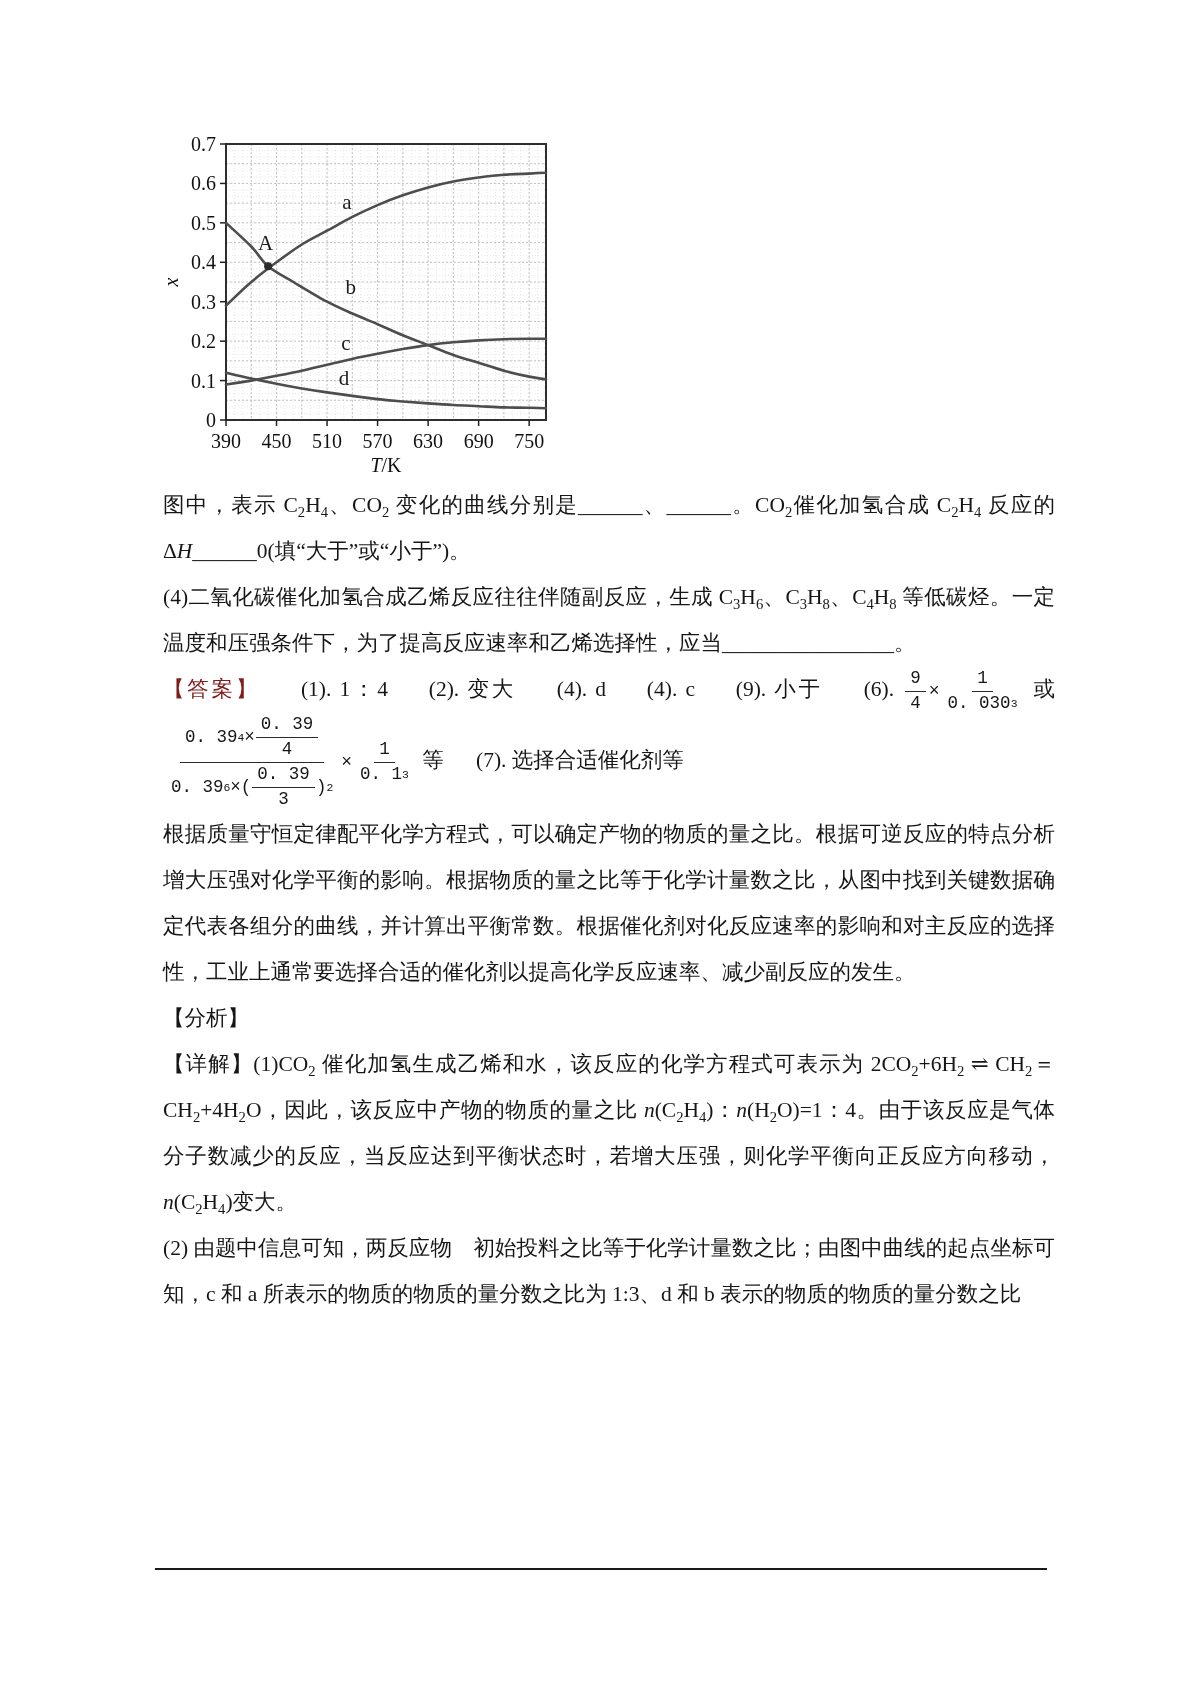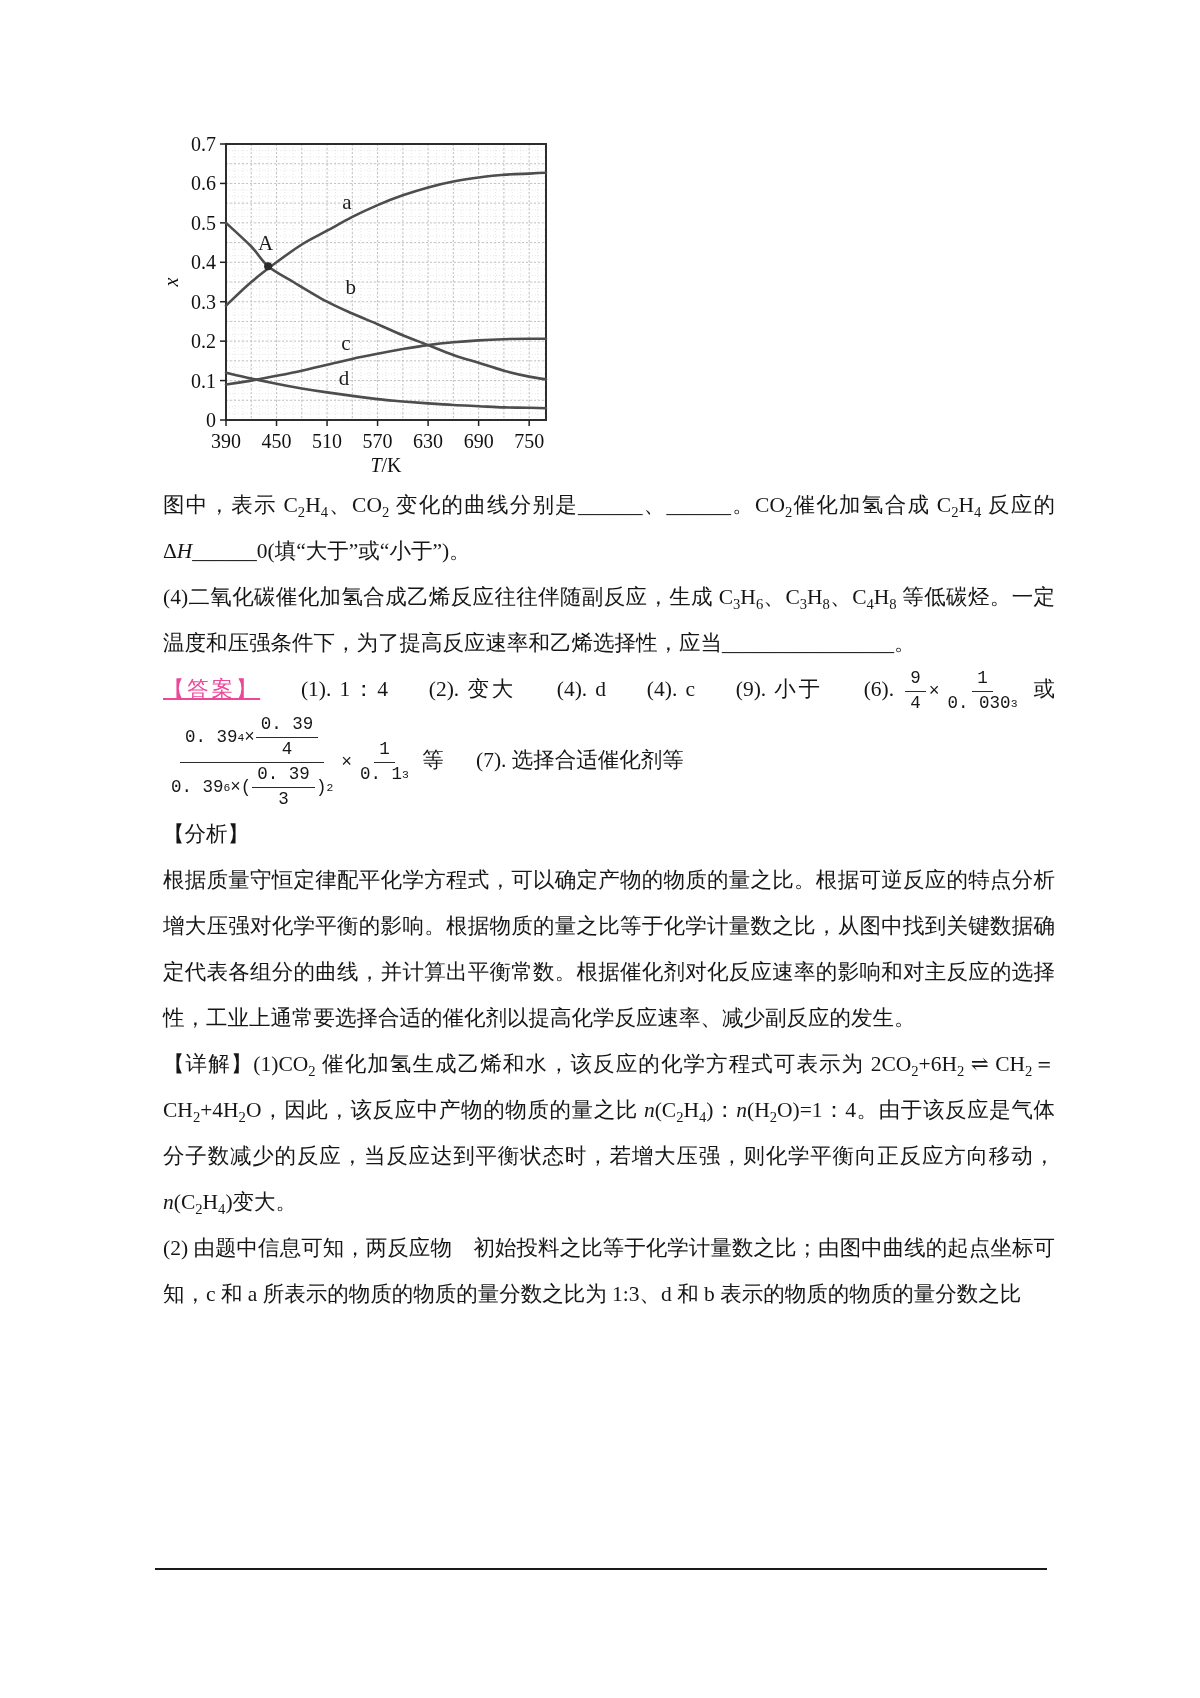--- a/index.html
+++ b/index.html
@@ -2,21 +2,21 @@
 <html><head>
 <meta charset="utf-8">
 <style>
   html,body{margin:0;padding:0;background:#ffffff;}
   .page{position:relative;width:1200px;height:1698px;background:#ffffff;overflow:hidden;
         font-family:"Liberation Serif","DejaVu Serif",serif;color:#161616;}
   .chart-block{position:absolute;left:156px;top:128px;}
   svg.chart{font-family:"Liberation Serif","DejaVu Serif",serif;}
   .text-col{position:absolute;left:155px;top:482px;width:892px;font-size:21.5px;line-height:46px;margin-left:8px;}
   .para{margin:0;text-align:justify;}
-  .blue{color:#ec4899;text-decoration:underline;}
+  .blue{color:#7f1d1d;}
   .i{font-style:italic;}
   .sub{vertical-align:sub;font-size:0.68em;line-height:0;}
   .sup{vertical-align:super;font-size:0.68em;line-height:0;}
   .sp{white-space:pre;}
   .m{font-family:"Liberation Mono","DejaVu Sans Mono",monospace;font-size:18px;}
   .frac{display:inline-flex;flex-direction:column;align-items:center;vertical-align:middle;
         line-height:1.25;font-size:17.5px;margin:0 3px;
         font-family:"Liberation Mono","DejaVu Sans Mono",monospace;}
   .frac .num{border-bottom:1.5px solid #2a2a2a;padding:0 5px 1px;display:inline-flex;align-items:center;}
   .frac .den{padding:1px 5px 0;display:inline-flex;align-items:center;}
@@ -236,20 +236,20 @@
           </span>
         </span><span class="m">×</span><span class="frac">
           <span class="num">
             <span>1</span>
           </span>
           <span class="den">
             <span>0. 1</span>
             <span class="sup">3</span>
           </span>
         </span><span> 等</span><span class="sp">      </span><span>(7). 选择合适催化剂等</span></p>
+    <p class="para">根据质量守恒定律配平化学方程式，可以确定产物的物质的量之比。根据可逆反应的特点分析增大压强对化学平衡的影响。根据物质的量之比等于化学计量数之比，从图中找到关键数据确定代表各组分的曲线，并计算出平衡常数。根据催化剂对化反应速率的影响和对主反应的选择性，工业上通常要选择合适的催化剂以提高化学反应速率、减少副反应的发生。</p>
     <p class="para">【分析】</p>
-    <p class="para">根据质量守恒定律配平化学方程式，可以确定产物的物质的量之比。根据可逆反应的特点分析增大压强对化学平衡的影响。根据物质的量之比等于化学计量数之比，从图中找到关键数据确定代表各组分的曲线，并计算出平衡常数。根据催化剂对化反应速率的影响和对主反应的选择性，工业上通常要选择合适的催化剂以提高化学反应速率、减少副反应的发生。</p>
     <p class="para"><span>【详解】(1)CO</span><span class="sub">2</span><span> 催化加氢生成乙烯和水，该反应的化学方程式可表示为 2CO</span><span class="sub">2</span><span>+6H</span><span class="sub">2</span><span> ⇌ CH</span><span class="sub">2</span><span>＝CH</span><span class="sub">2</span><span>+4H</span><span class="sub">2</span><span>O，因此，该反应中产物的物质的量之比 </span><span class="i">n</span><span>(C</span><span class="sub">2</span><span>H</span><span class="sub">4</span><span>)：</span><span class="i">n</span><span>(H</span><span class="sub">2</span><span>O)=1：4。由于该反应是气体分子数减少的反应，当反应达到平衡状态时，若增大压强，则化学平衡向正反应方向移动，</span><span class="i">n</span><span>(C</span><span class="sub">2</span><span>H</span><span class="sub">4</span><span>)变大。</span></p>
     <p class="para">(2) 由题中信息可知，两反应物　初始投料之比等于化学计量数之比；由图中曲线的起点坐标可知，c 和 a 所表示的物质的物质的量分数之比为 1:3、d 和 b 表示的物质的物质的量分数之比</p>
   </div>
 
   <div class="footer-rule"></div>
 </div>
 
 </body></html>

